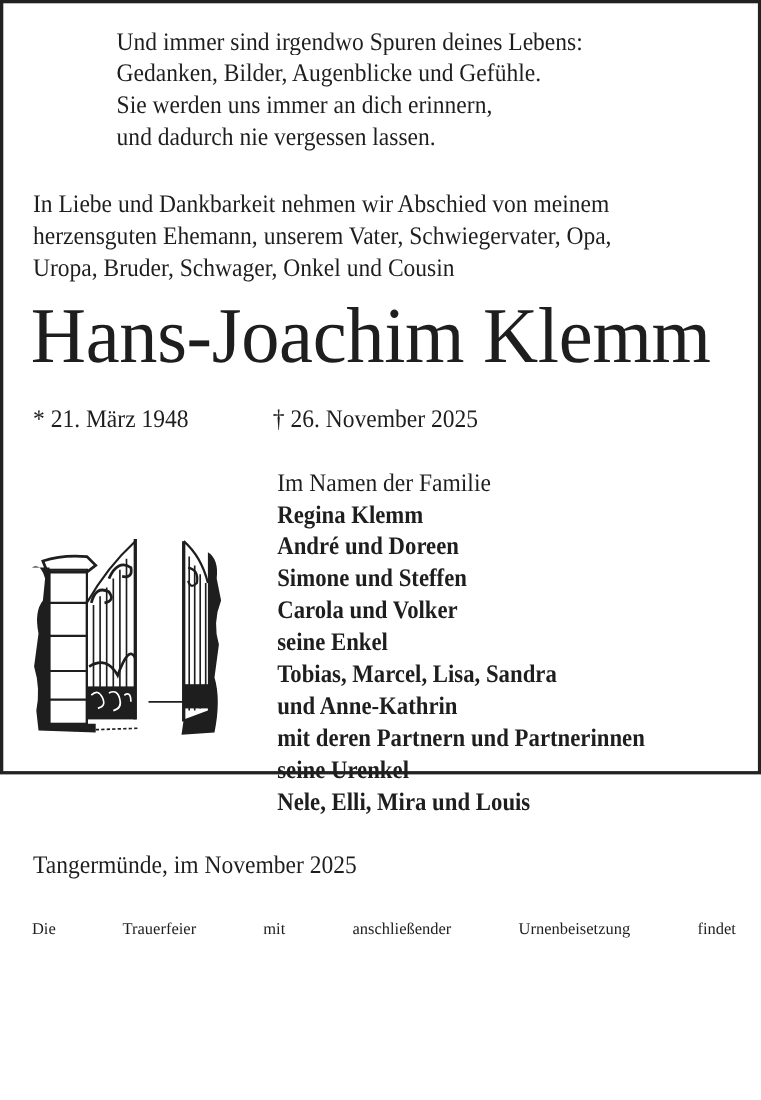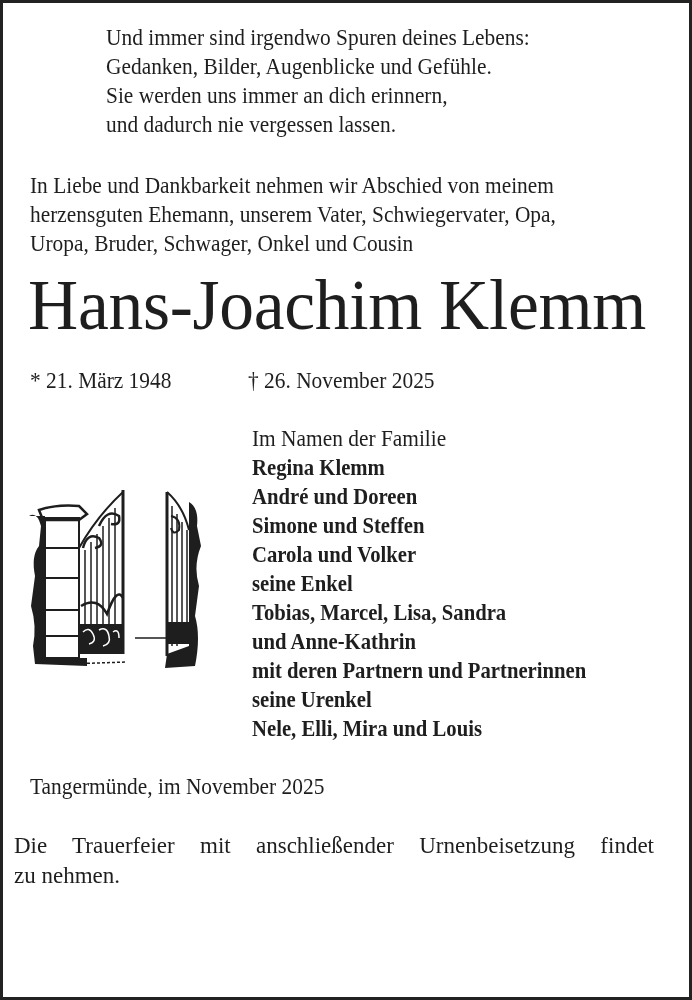--- a/index.html
+++ b/index.html
@@ -1,33 +1,33 @@
 <!DOCTYPE html>
 <html><head>
 <meta charset="utf-8">
 <style>
   html, body { margin: 0; padding: 0; background: #ffffff; }
   body { width: 692px; height: 1000px; position: relative; overflow: hidden; }
   .frame {
-    position: absolute; left: 0; top: 0; width: 692px; height: 1000px;
+    position: absolute; left: 0; top: 0; width: 692px; height: 704px;
     box-sizing: border-box; border: 3px solid #222222; background: #ffffff;
   }
   .serif {
     font-family: "Liberation Serif", "DejaVu Serif", serif;
     color: #1e1e1e;
     transform-origin: 0 0;
   }
   .line { position: absolute; white-space: nowrap; font-size: 23px; line-height: 29px; transform: scaleX(0.93); }
   .bold { font-weight: bold; transform: scaleX(0.9); }
   .name {
     position: absolute; left: 25px; top: 262px; white-space: nowrap;
     font-size: 72px; line-height: 80px; transform: scaleX(0.965); letter-spacing: -0.3px;
   }
   .justify {
-    position: absolute; left: 11px; width: 640px; font-size: 23px; line-height: 29.5px;
+    position: absolute; left: 26px; width: 640px; font-size: 15px; line-height: 29.5px;
   }
   .jline { display: block; text-align: justify; text-align-last: justify; white-space: nowrap; }
   .jline.last { text-align-last: left; }
   .gate { position: absolute; left: 24px; top: 483px; width: 192px; height: 185px; }
 </style>
 </head>
 <body>
 
 <div class="frame">
 
@@ -115,16 +115,15 @@
     <div class="serif line bold" style="left:249px; top:624px;">und Anne-Kathrin</div>
     <div class="serif line bold" style="left:249px; top:653px;">mit deren Partnern und Partnerinnen</div>
     <div class="serif line bold" style="left:249px; top:682px;">seine Urenkel</div>
     <div class="serif line bold" style="left:249px; top:711px;">Nele, Elli, Mira und Louis</div>
   </div>
 
   <div class="serif line" style="left:27px; top:769px;">Tangermünde, im November 2025</div>
 
   <div class="serif justify" style="top:828px;">
     <span class="jline">Die Trauerfeier mit anschließender Urnenbeisetzung findet</span>
-    <span class="jline last">zu nehmen.</span>
   </div>
 
 </div>
 
 </body></html>

